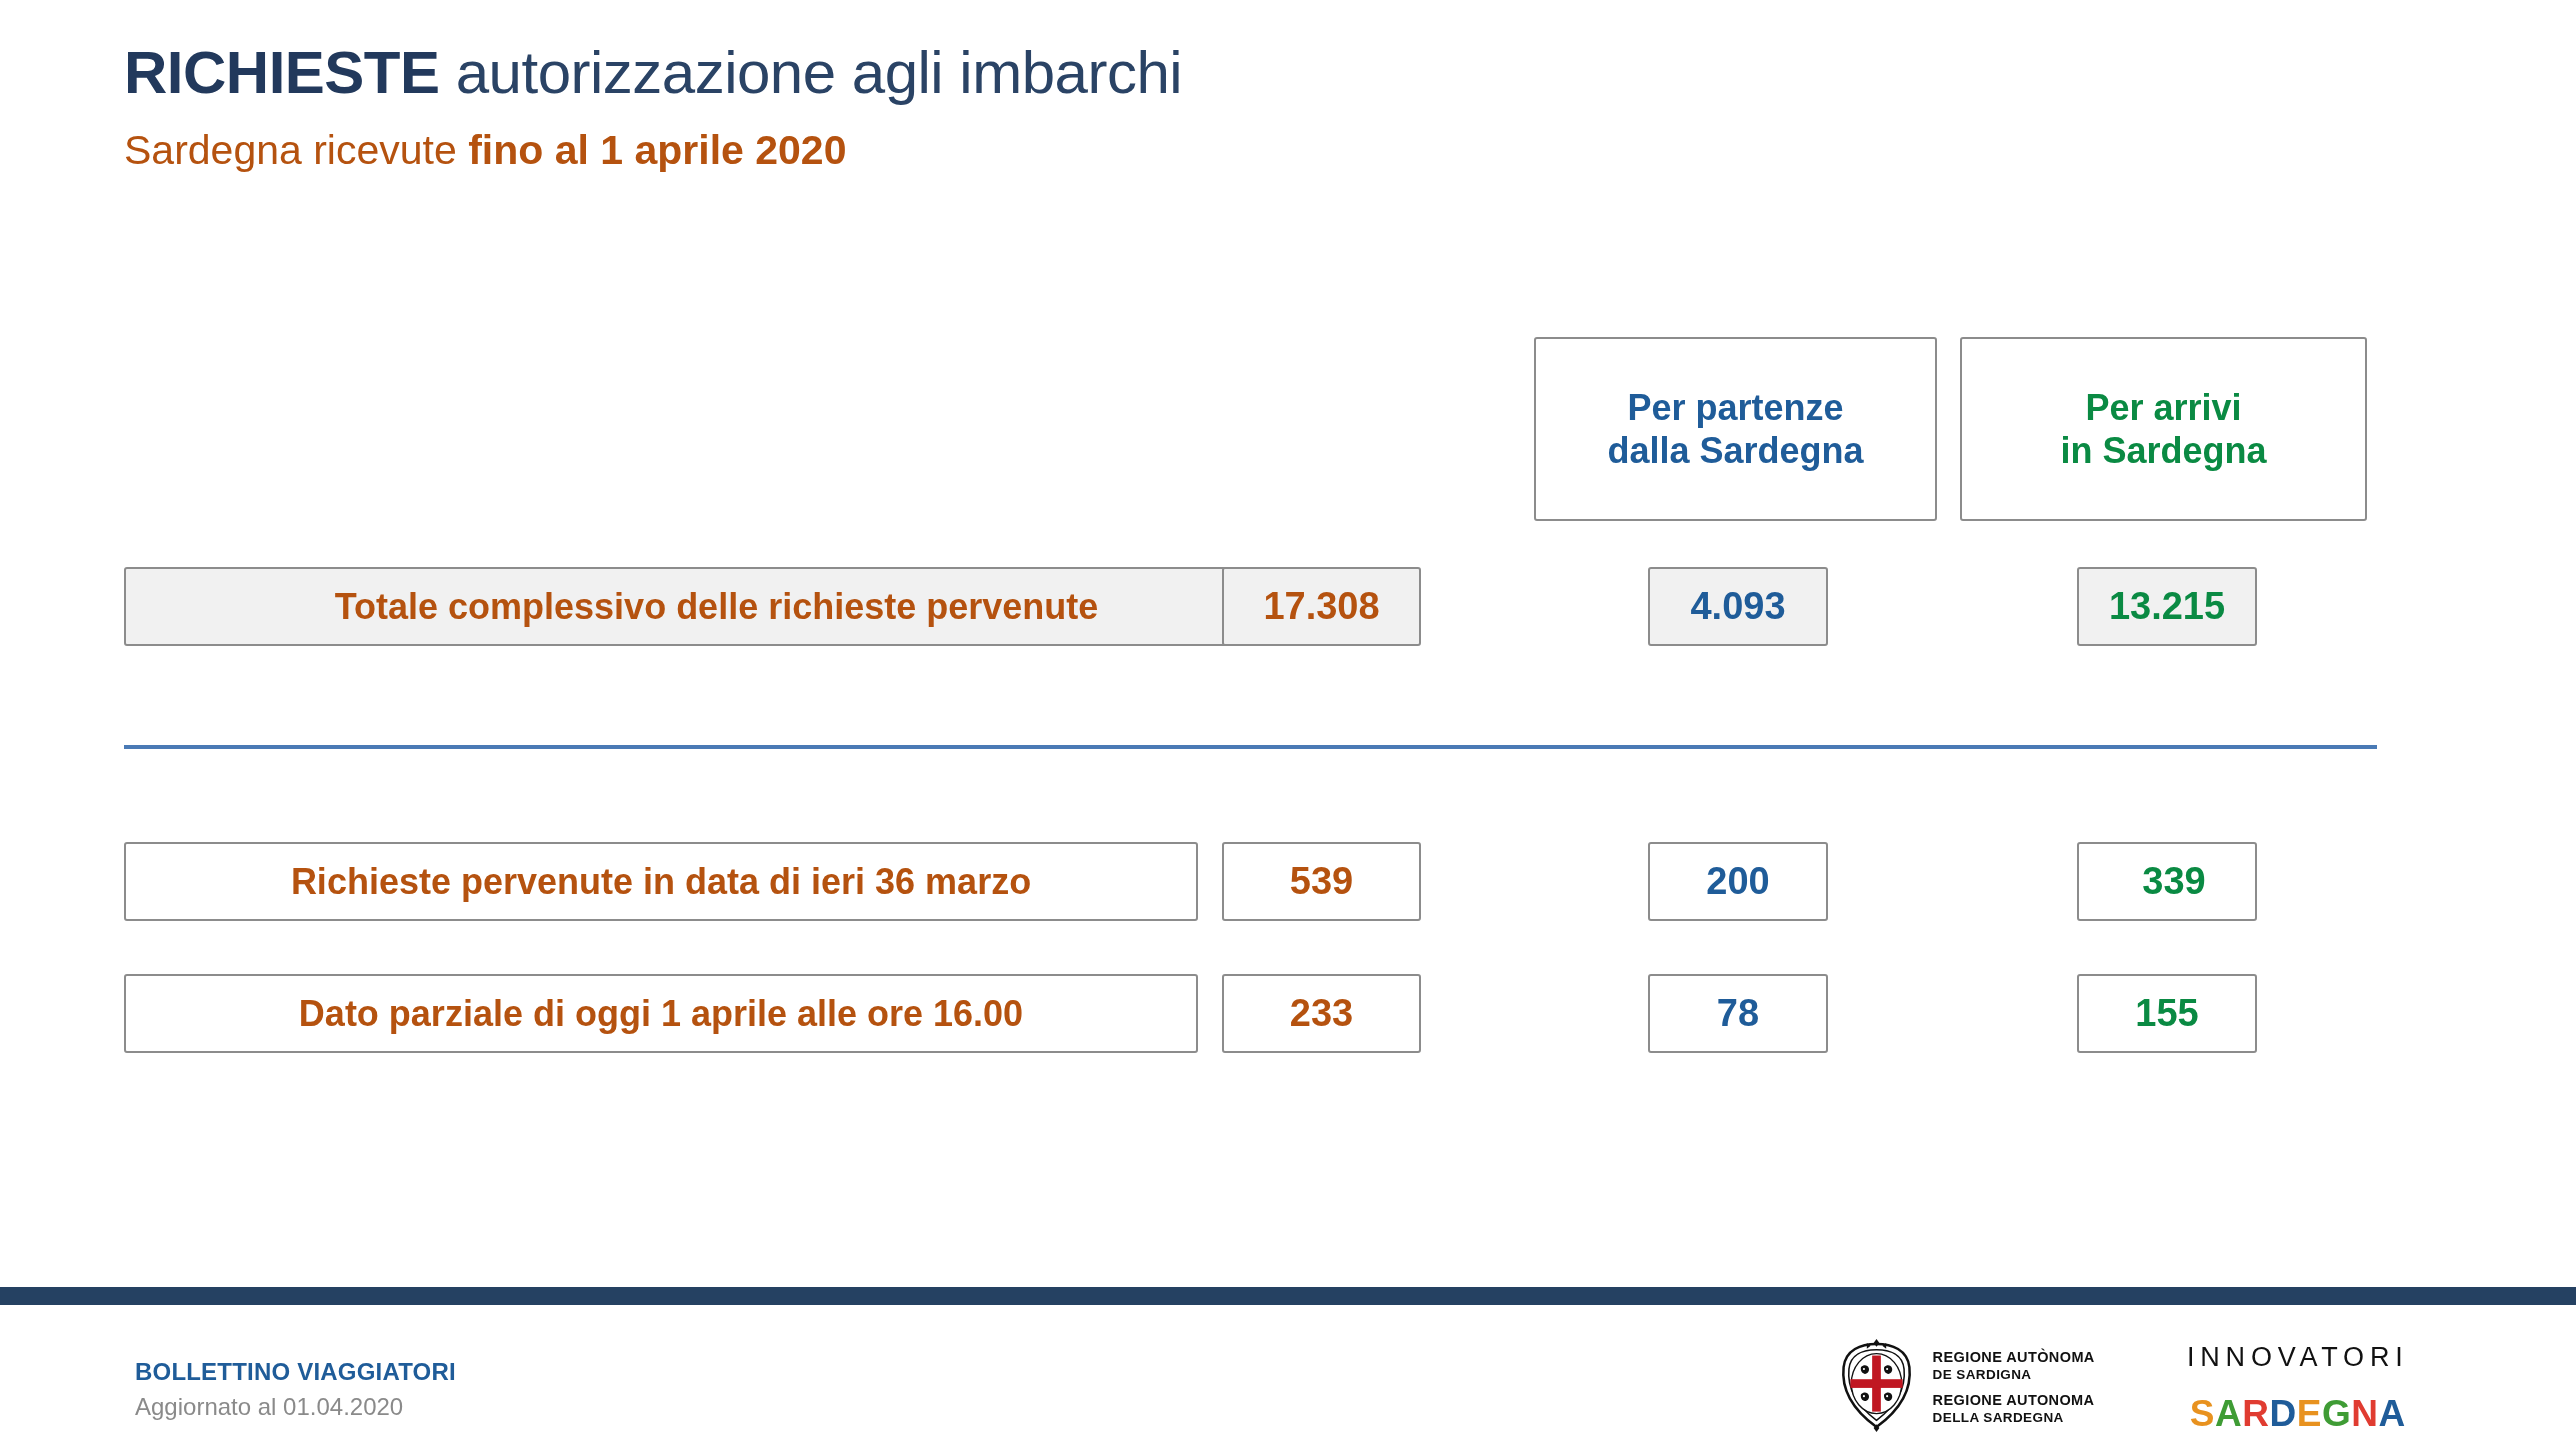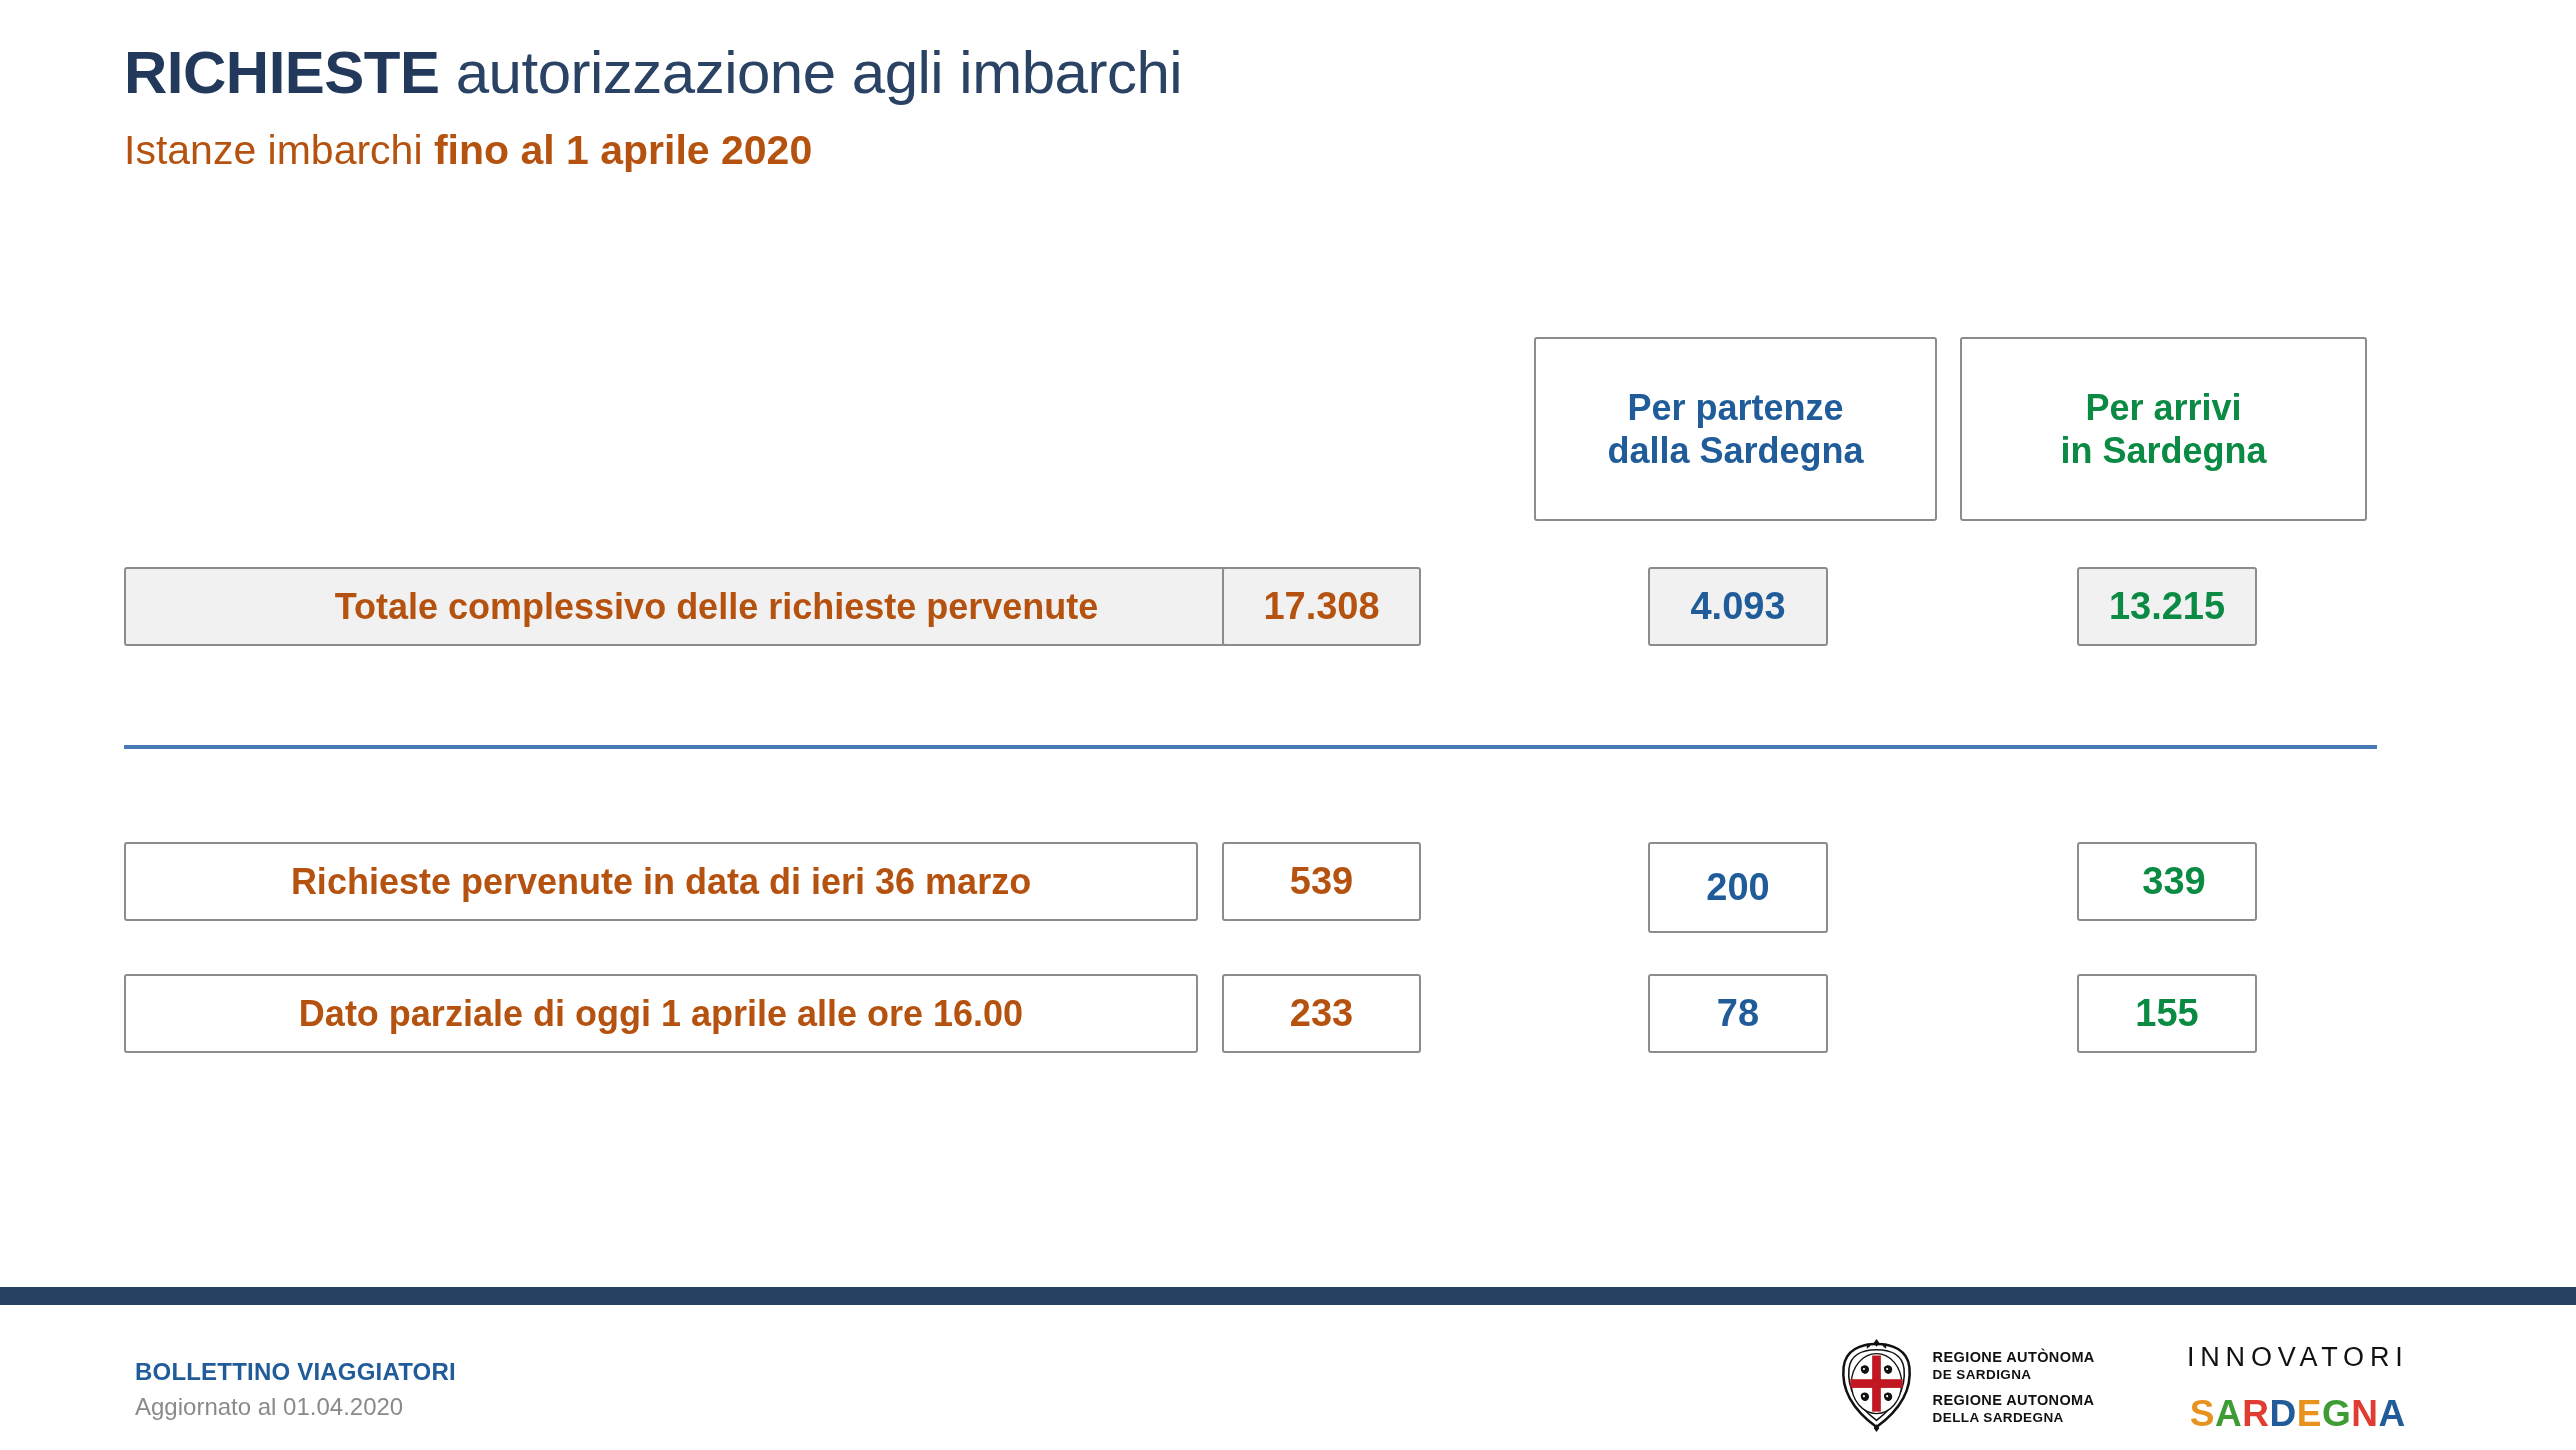--- a/index.html
+++ b/index.html
@@ -106,21 +106,21 @@
     left: 124px;
     top: 745px;
     width: 2253px;
     height: 3.9px;
     background: #4a7ab5;
   }
 
   
   #row-yest-label { left: 124px; top: 842px; width: 1074px; height: 79px; }
   #row-yest-v0    { left: 1222px; top: 842px; width: 199px; height: 79px; }
-  #row-yest-v1    { left: 1648px; top: 842px; width: 180px; height: 91px; }
+  #row-yest-v1    { left: 1648px; top: 842px; width: 180px; height: 79px; }
   #row-yest-v2    { left: 2077px; top: 842px; width: 180px; height: 79px; padding-left: 14px; }
 
   
   #row-today-label { left: 124px; top: 974px; width: 1074px; height: 79px; }
   #row-today-v0    { left: 1222px; top: 974px; width: 199px; height: 79px; }
   #row-today-v1    { left: 1648px; top: 974px; width: 180px; height: 79px; }
   #row-today-v2    { left: 2077px; top: 974px; width: 180px; height: 79px; }
 
   
   #footer-bar {
@@ -204,21 +204,21 @@
   #sardegna-word span { display: inline-block; }
 </style>
 </head>
 <body>
 
 <div id="title-block">
   <div id="page-title">
     <span class="strong">RICHIESTE</span><span> autorizzazione agli imbarchi</span>
   </div>
   <div id="page-subtitle">
-    <span>Istanze imbarchi </span><span class="strong">fino al 1 aprile 2020</span>
+    <span>Sardegna ricevute </span><span class="strong">fino al 1 aprile 2020</span>
   </div>
 </div>
 
 <div id="table-area">
 
   <div class="cell-box" id="head-departures">
     <div class="col-head blue">
       <span>Per partenze</span><br>
       <span>dalla Sardegna</span>
     </div>

